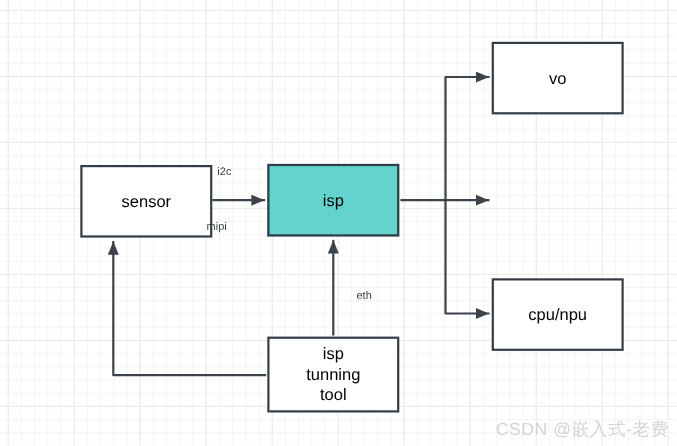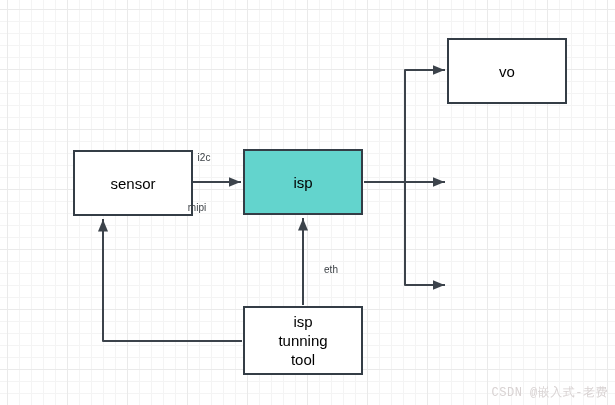--- a/index.html
+++ b/index.html
@@ -39,24 +39,23 @@
     position: absolute;
     font-size: 10px;
     color: #3a3f44;
     transform: translate(-50%, -50%);
     white-space: nowrap;
   }
   .watermark {
     position: absolute;
     right: 7px;
     bottom: 4px;
-    font-size: 12px;
+    font-size: 16px;
     color: #d8d2d2;
     letter-spacing: 0.5px;
-    font-family: Liberation Mono, monospace;
   }
 </style>
 </head>
 <body>
 
 <div class="canvas">
 
   <svg class="edges" viewBox="0 0 615 405" xmlns="http://www.w3.org/2000/svg">
     <defs>
       <marker id="arrow" markerWidth="13" markerHeight="10" refX="11.5" refY="5" orient="auto" markerUnits="userSpaceOnUse">
@@ -79,20 +78,21 @@
     </g>
   </svg>
 
   <div class="node" style="left:25px;  top:150px; width:120px; height:66px;margin-left:48px;">sensor</div>
 
   <div class="node accent" style="left:243px; top:149px; width:120px; height:66px;">isp</div>
 
   <div class="node" style="left:447px; top:38px;  width:120px; height:66px;">vo</div>
 
 
+  <div class="node" style="left:447px; top:253px; width:120px; height:66px;">cpu/npu</div>
 
   <div class="node" style="left:243px; top:306px; width:120px; height:69px;">isp
 tunning
 tool</div>
 
   <div class="edge-label" style="left:204px; top:157px;">i2c</div>
 
   <div class="edge-label" style="left:197px; top:207px;">mipi</div>
 
   <div class="edge-label" style="left:331px; top:269px;">eth</div>

